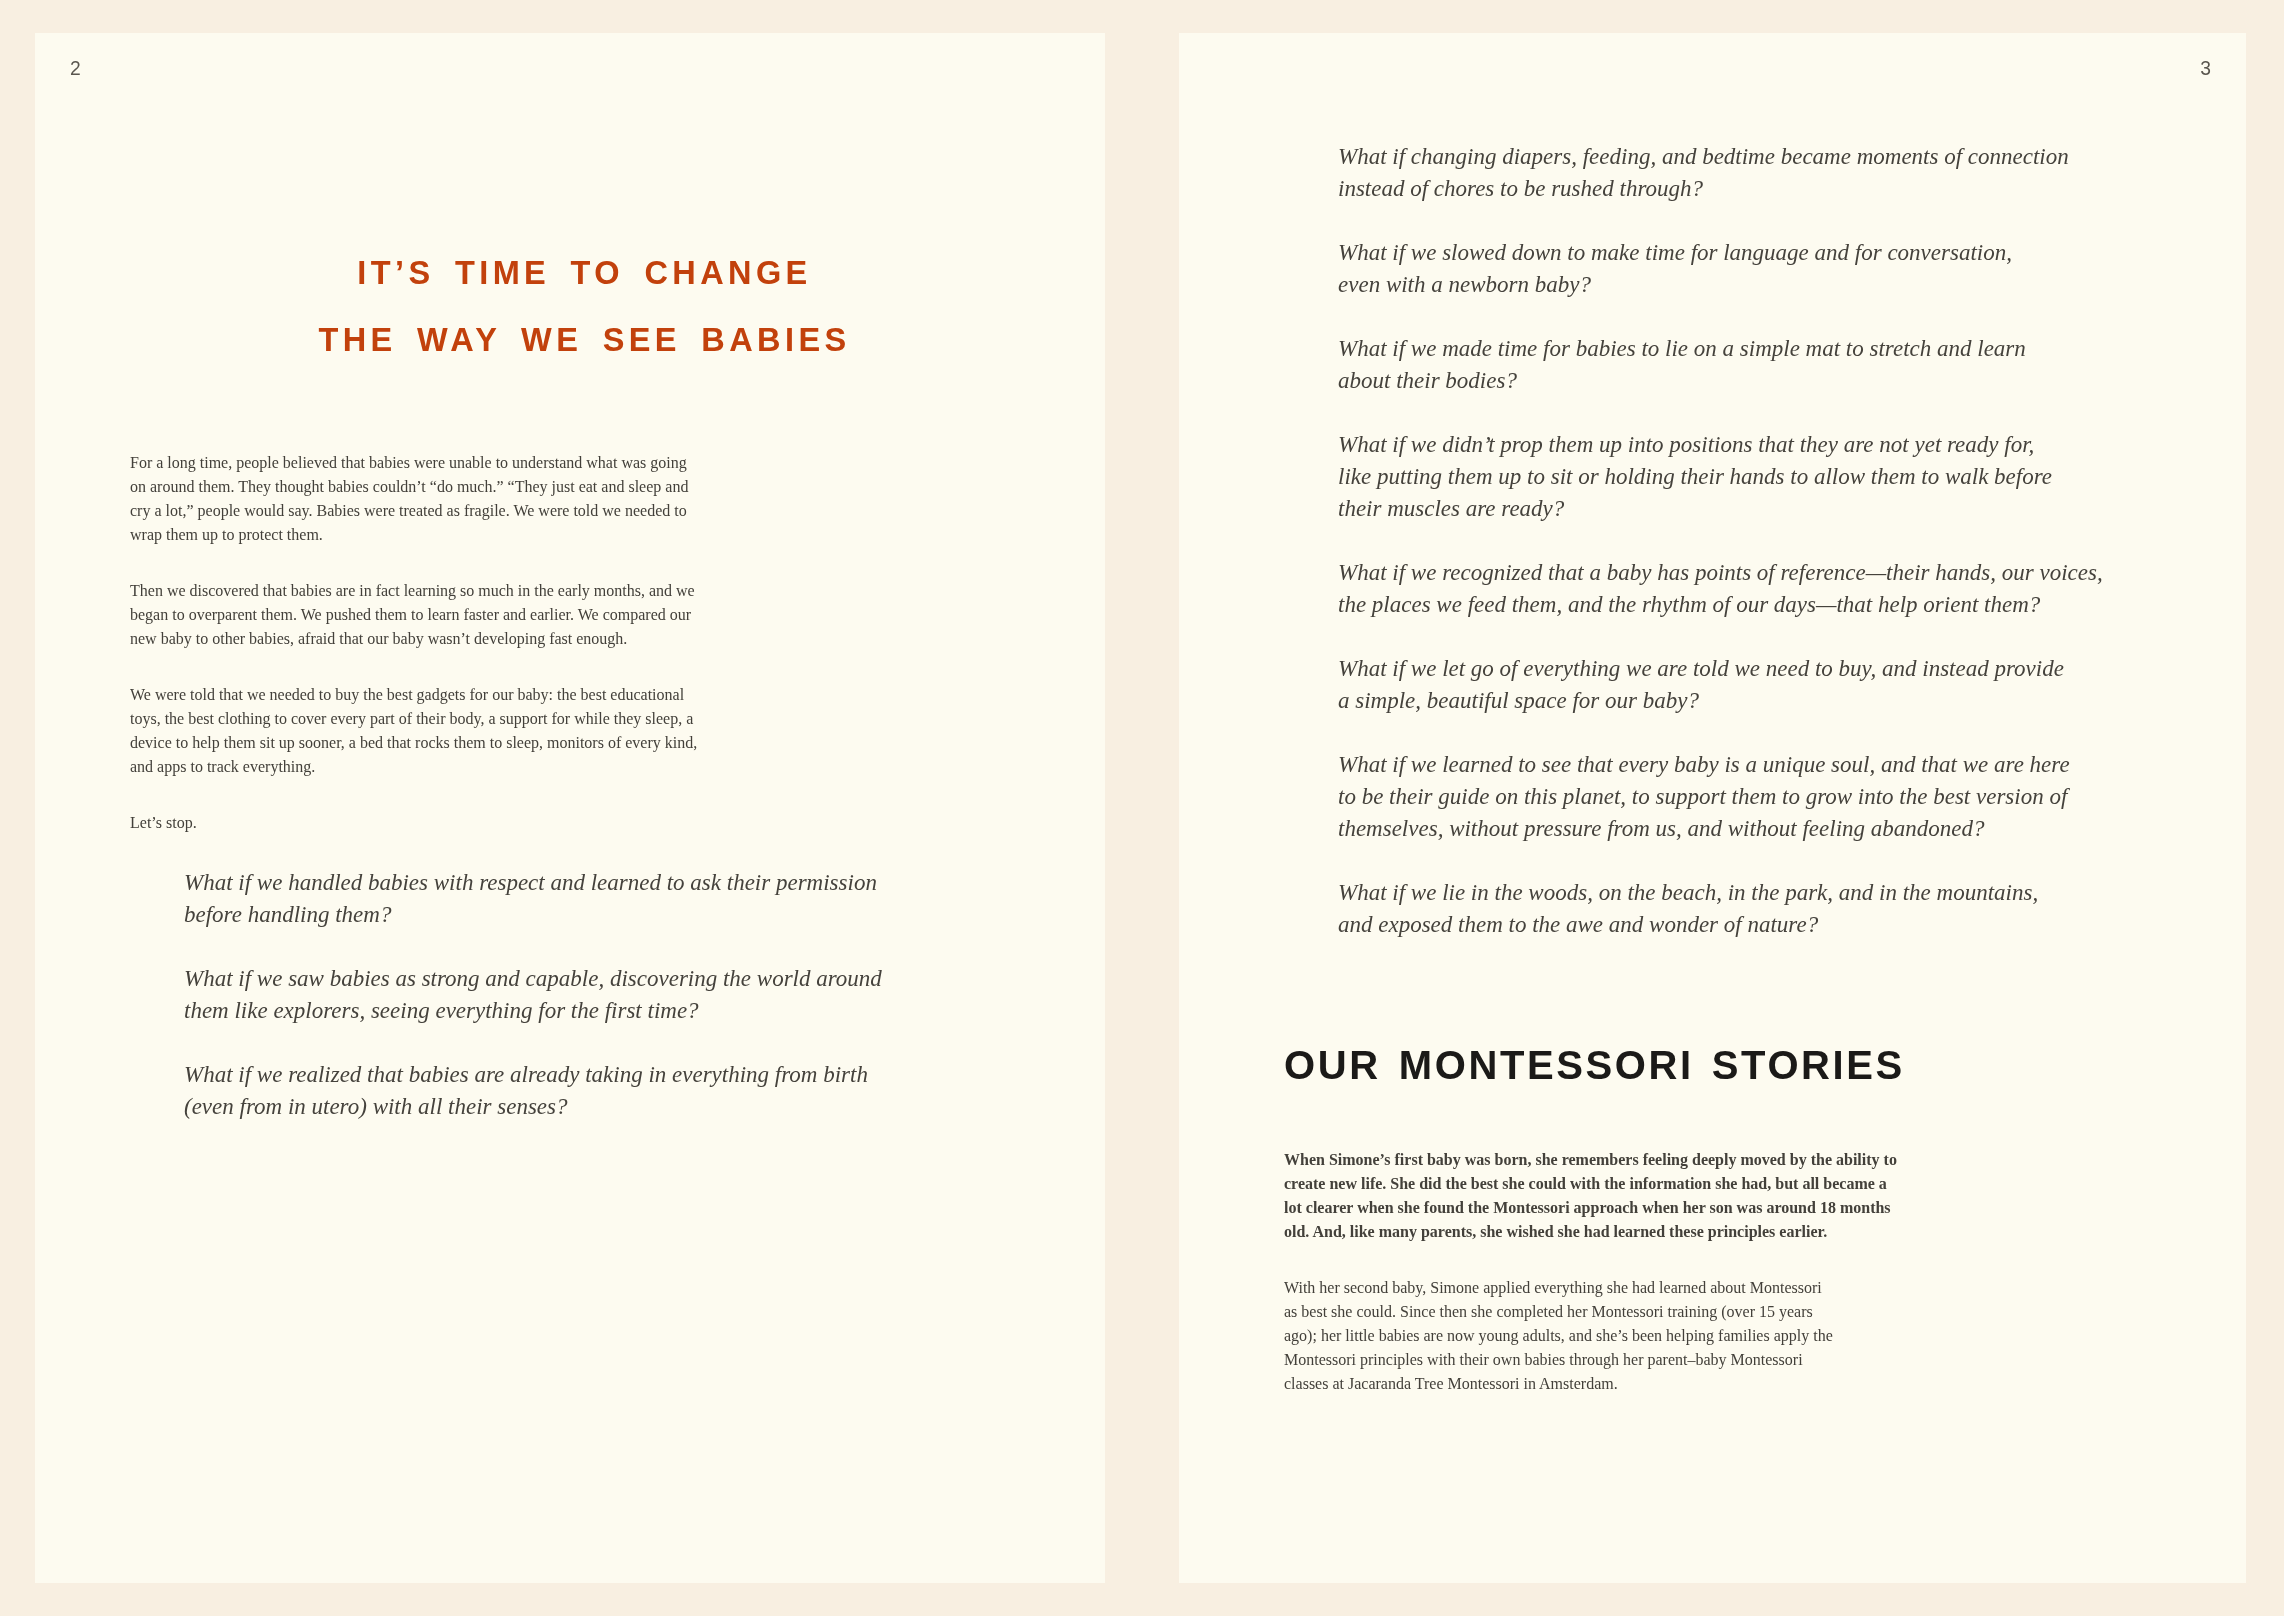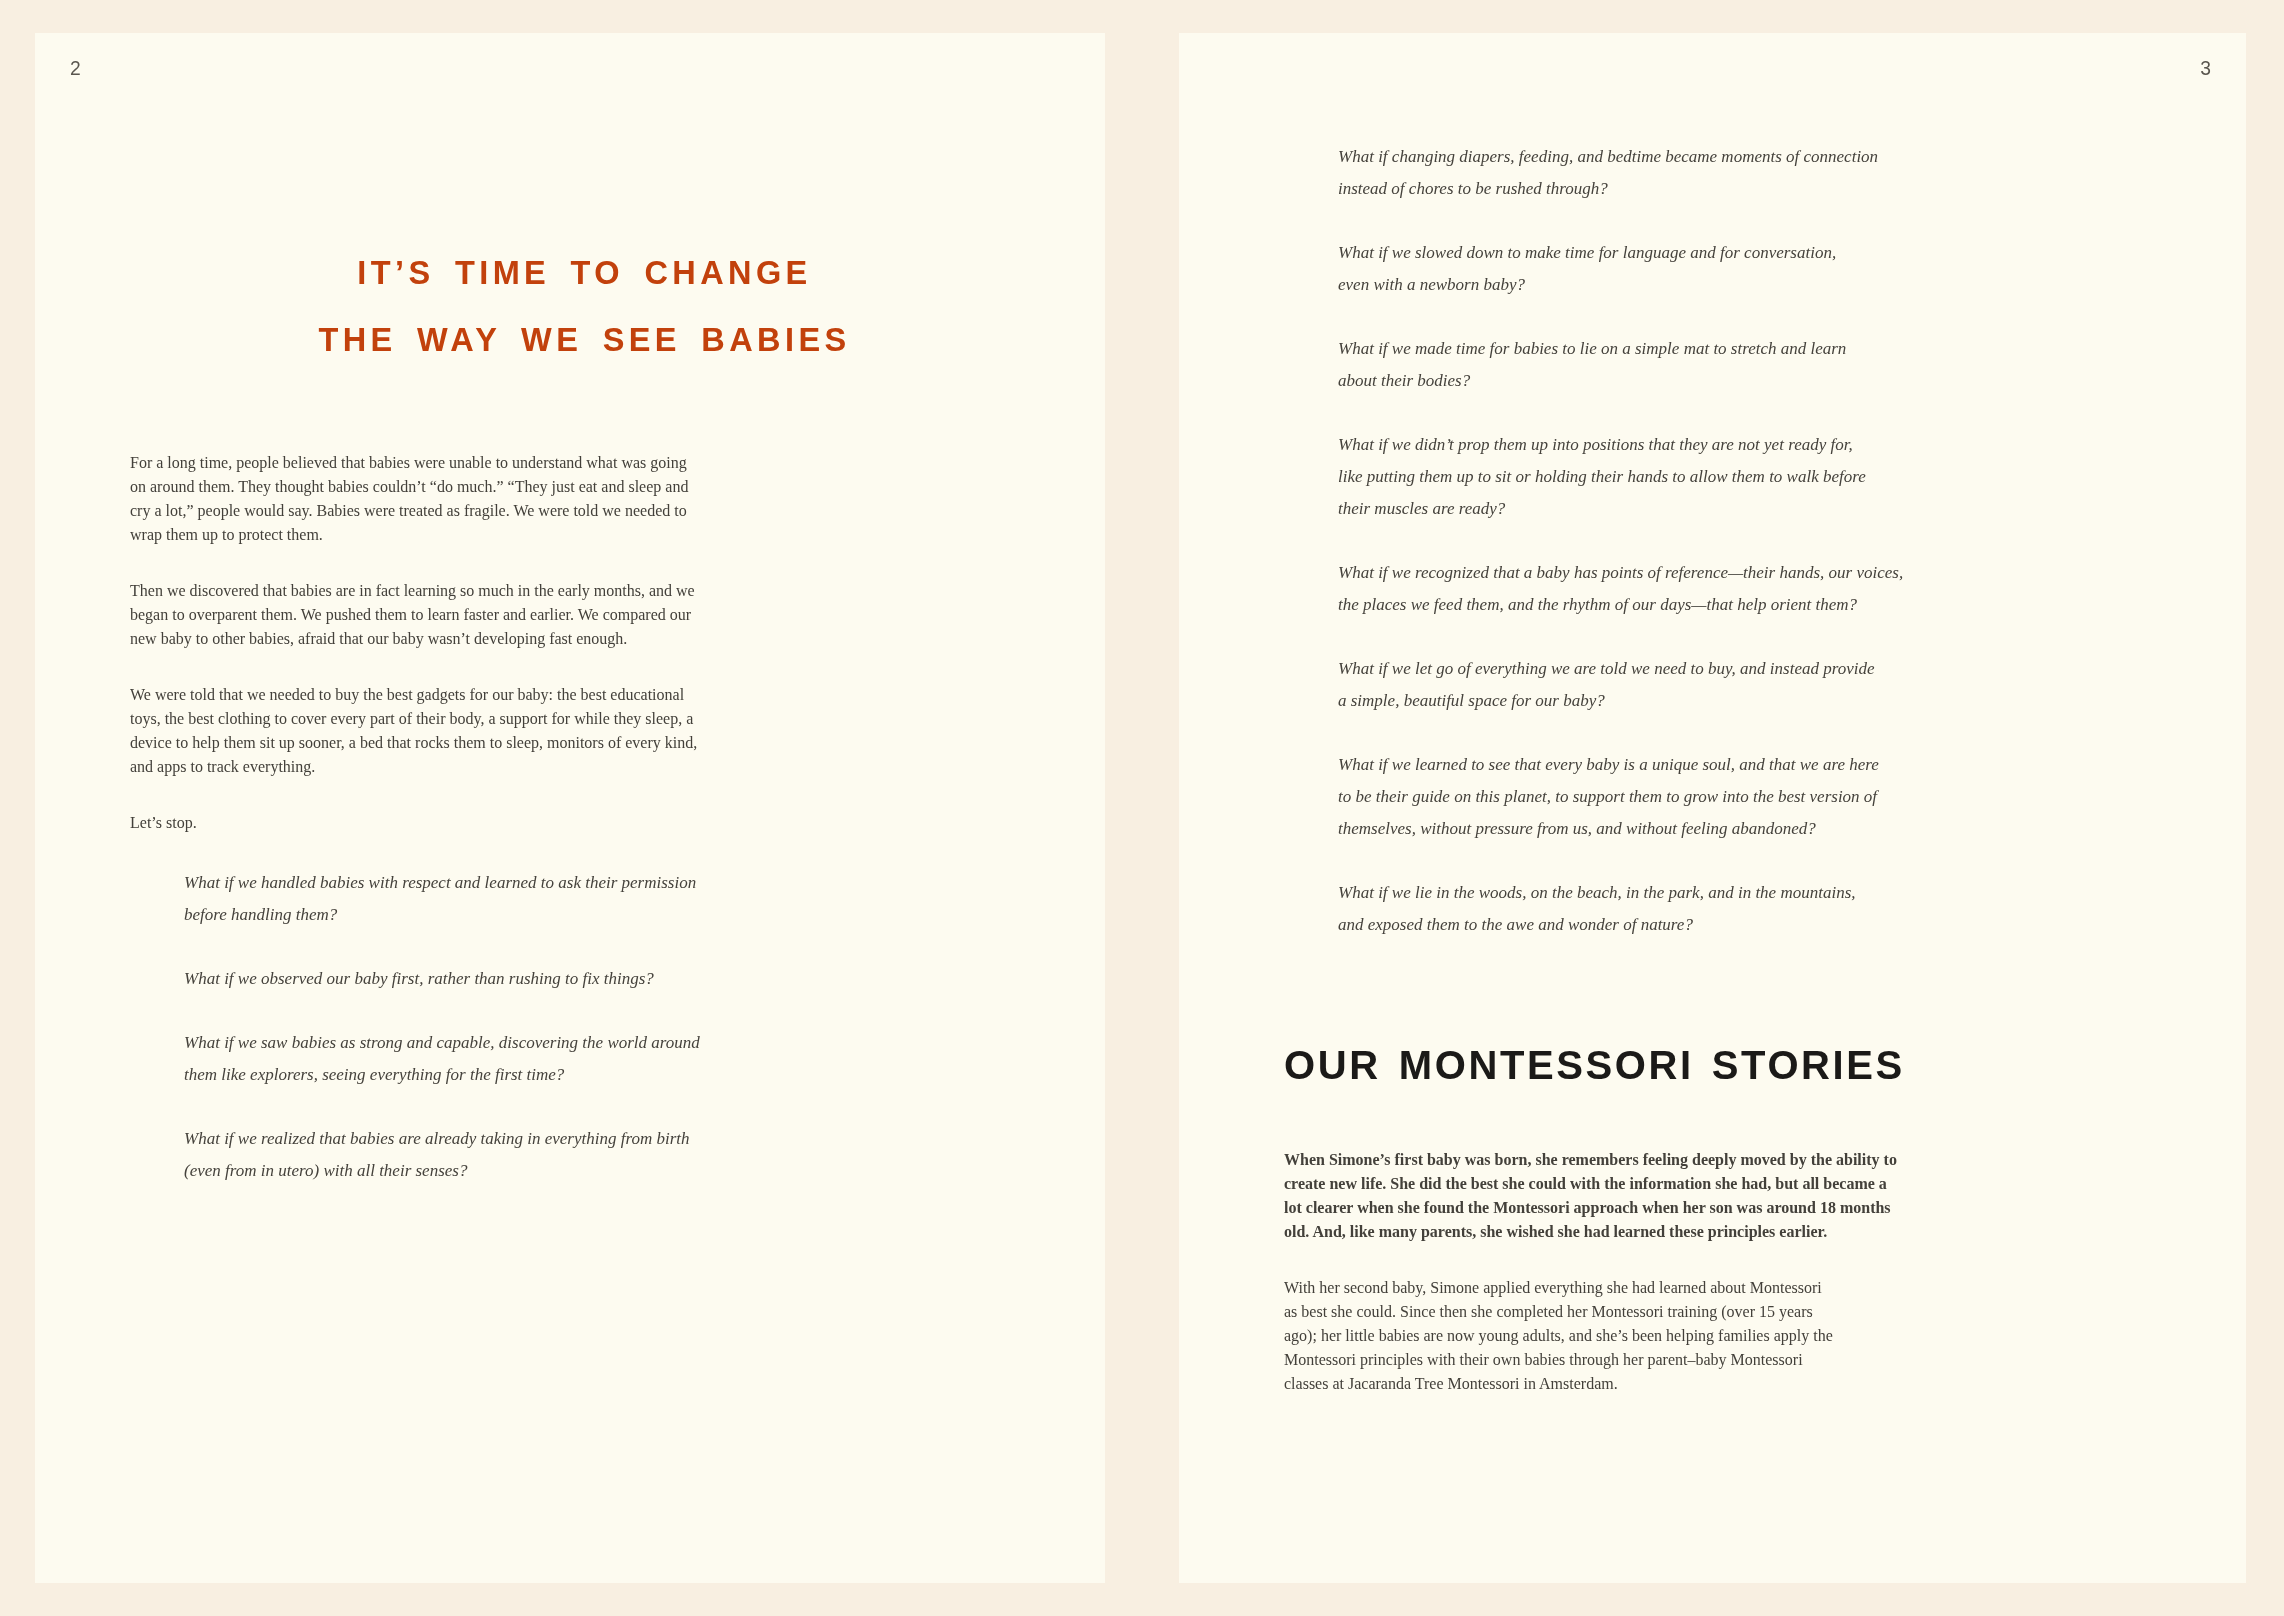--- a/index.html
+++ b/index.html
@@ -51,21 +51,21 @@
     line-height: 24px;
     color: #43403a;
     white-space: pre-line;
   }
   .first-par { margin-top: 77px; }
 
   .question {
     margin-top: 32px;
     padding-left: 54px;
     font-style: italic;
-    font-size: 17px;
+    font-size: 23px;
     line-height: 32px;
     color: #45423c;
     white-space: pre-line;
   }
   .first-question-right { margin-top: 108px; }
 
   .section-heading {
     margin-top: 105px;
     font-family: "Liberation Sans", sans-serif;
     font-weight: bold;
@@ -94,21 +94,20 @@
     <p class="body-par">Then we discovered that babies are in fact learning so much in the early months, and we
 began to overparent them. We pushed them to learn faster and earlier. We compared our
 new baby to other babies, afraid that our baby wasn’t developing fast enough.</p>
     <p class="body-par">We were told that we needed to buy the best gadgets for our baby: the best educational
 toys, the best clothing to cover every part of their body, a support for while they sleep, a
 device to help them sit up sooner, a bed that rocks them to sleep, monitors of every kind,
 and apps to track everything.</p>
     <p class="body-par">Let’s stop.</p>
     <p class="question">What if we handled babies with respect and learned to ask their permission
 before handling them?</p>
-    <p class="question">What if we observed our baby first, rather than rushing to fix things?</p>
     <p class="question">What if we saw babies as strong and capable, discovering the world around
 them like explorers, seeing everything for the first time?</p>
     <p class="question">What if we realized that babies are already taking in everything from birth
 (even from in utero) with all their senses?</p>
   </div>
 </div>
 
 <div class="sheet sheet-right">
   <div class="pagenum pagenum-right">3</div>
   <div class="content-right">

